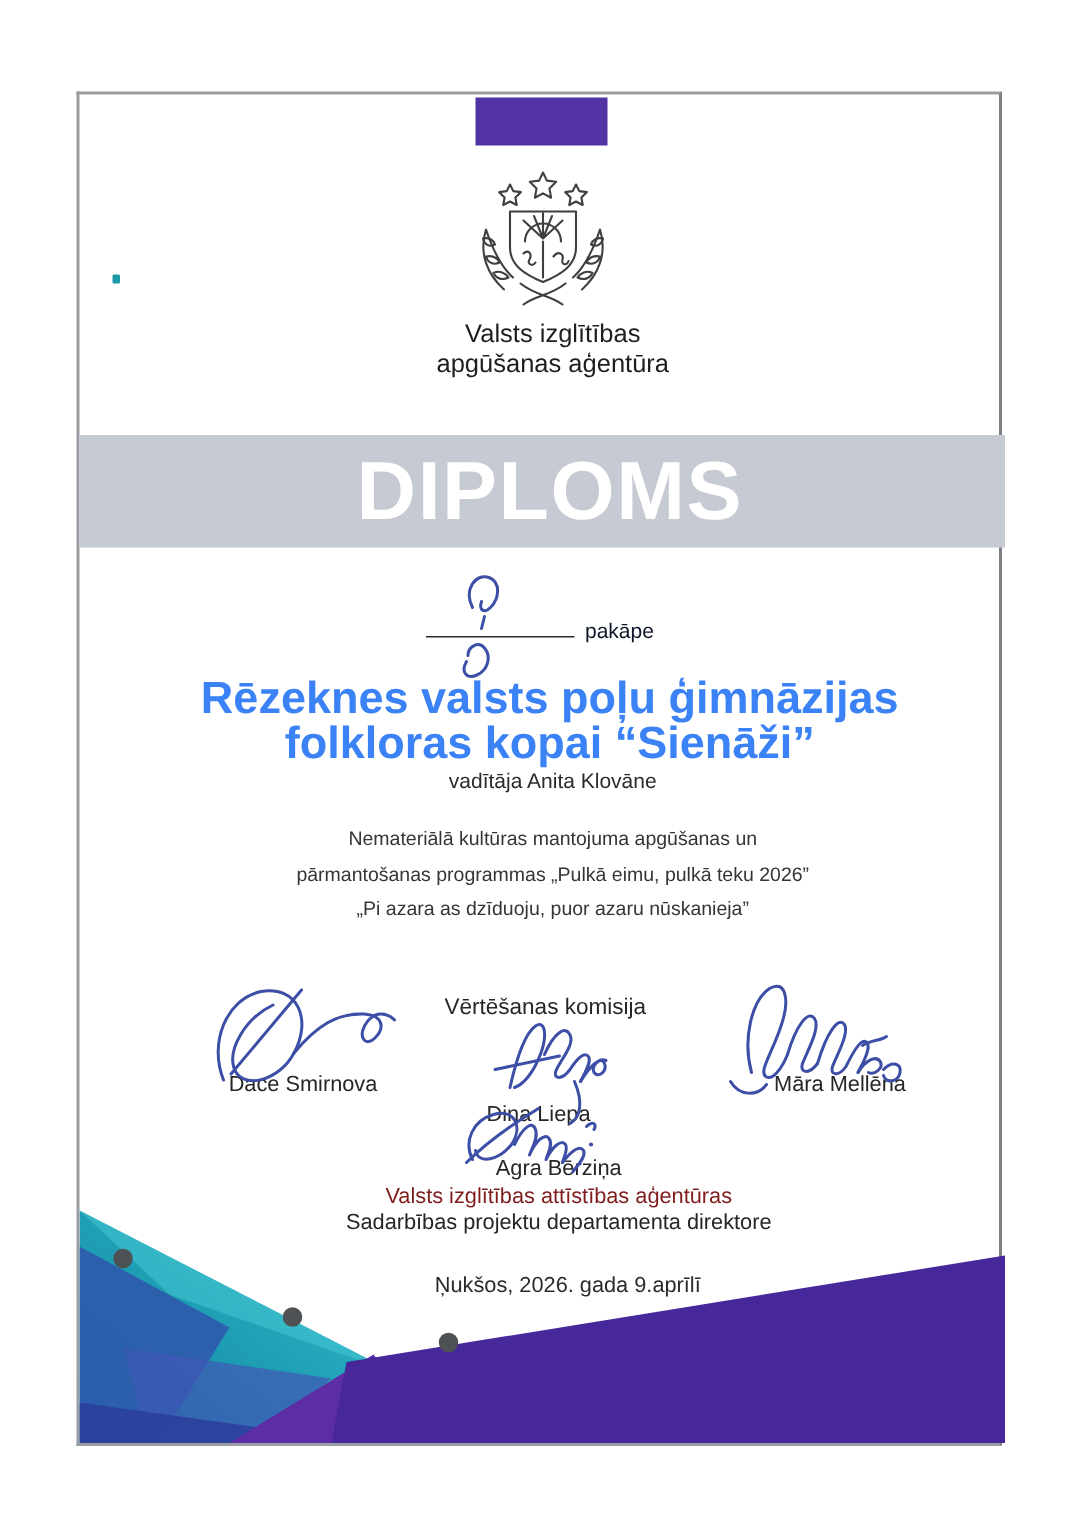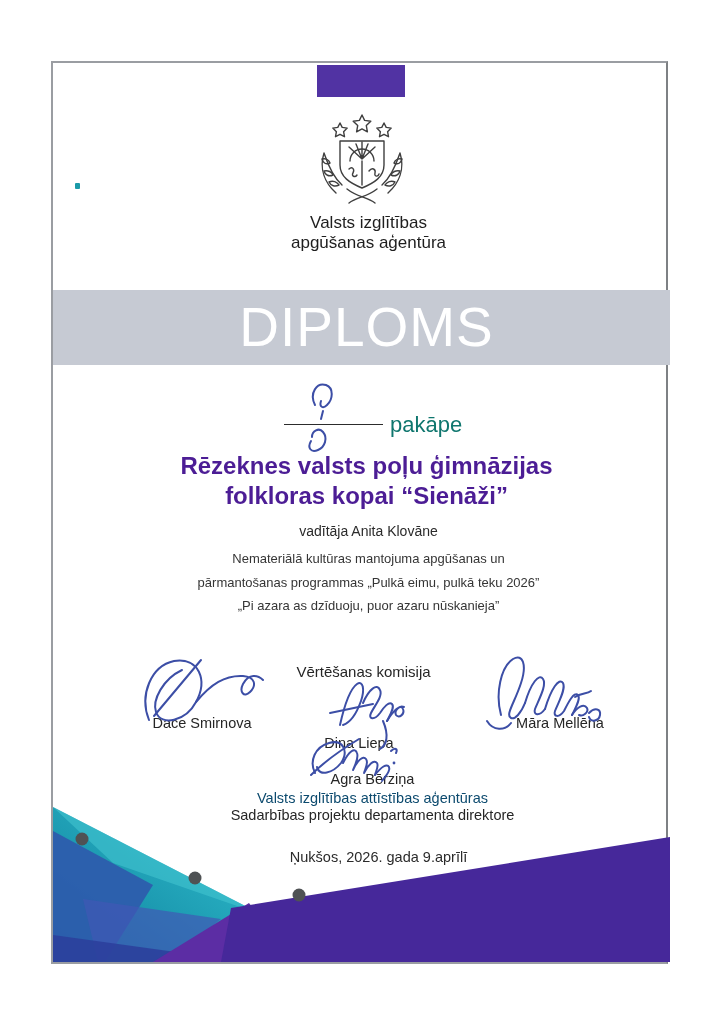--- a/index.html
+++ b/index.html
@@ -8,39 +8,39 @@
   .page{position:absolute;left:51px;top:61px;width:617px;height:903px;background:#ffffff;
         border:2px solid #9a9da2;border-right-color:#7e8184;box-sizing:border-box;}
   .abs{position:absolute;}
   .center{left:0;width:617px;text-align:center;box-sizing:border-box;}
 
   .top-bar{left:264px;top:2px;width:88px;height:32px;background:#5133a3;}
   .emblem{left:256px;top:44px;width:106px;height:108px;}
   .agency{top:150px;padding-left:14px;font-size:17px;line-height:20px;color:#1e1e1e;}
 
   .band{left:0;top:227px;width:617px;height:75px;background:#c6cad3;}
-  .band-title{width:100%;text-align:center;line-height:75px;font-size:55px;font-weight:400;
+  .band-title{width:100%;text-align:center;line-height:75px;font-size:55px;font-weight:700;
               color:#ffffff;letter-spacing:1px;padding-left:10px;box-sizing:border-box;}
 
   .grade-line{left:231px;top:361px;width:99px;border-top:1.6px solid #2c2c2c;height:0;}
-  .grade-label{left:337px;top:349px;font-size:22px;color:#0f766e;}
+  .grade-label{left:337px;top:349px;font-size:14px;color:#0f172a;}
 
-  .recipient{top:388px;padding-left:10px;font-size:24px;line-height:30px;font-weight:700;color:#4c1d95;}
-  .leader{top:449px;padding-left:14px;font-size:14px;color:#2b2b2b;margin-top:11px;}
+  .recipient{top:388px;padding-left:10px;font-size:30px;line-height:30px;font-weight:700;color:#3b82f6;}
+  .leader{top:449px;padding-left:14px;font-size:14px;color:#2b2b2b;}
 
   .program{top:484px;padding-left:14px;font-size:13px;line-height:23.5px;color:#353535;}
 
   .komisija{top:600px;padding-left:4px;font-size:15px;color:#262626;}
   .member{top:652px;font-size:14.5px;color:#262626;text-align:center;}
   .m0{left:84px;width:130px;}
   .m1{left:241px;width:130px;margin-top:20px;}
   .m2{left:442px;width:130px;}
 
   .director-name{top:708px;padding-left:22px;font-size:14.5px;color:#262626;}
-  .director-org{top:727px;padding-left:22px;font-size:14.5px;color:#0c4a6e;}
+  .director-org{top:727px;padding-left:22px;font-size:14.5px;color:#7f1d1d;}
   .director-role{top:744px;padding-left:22px;font-size:14.5px;color:#262626;}
 
   .dateline{top:786px;padding-left:34px;font-size:14.5px;color:#2b2b2b;}
 
   .artwork{left:0;top:0;width:617px;height:899px;pointer-events:none;z-index:6;}
   .speck{left:22px;top:120px;width:5px;height:6px;background:#1b9aa8;border-radius:1px;}
 </style>
 </head>
 <body>
 

